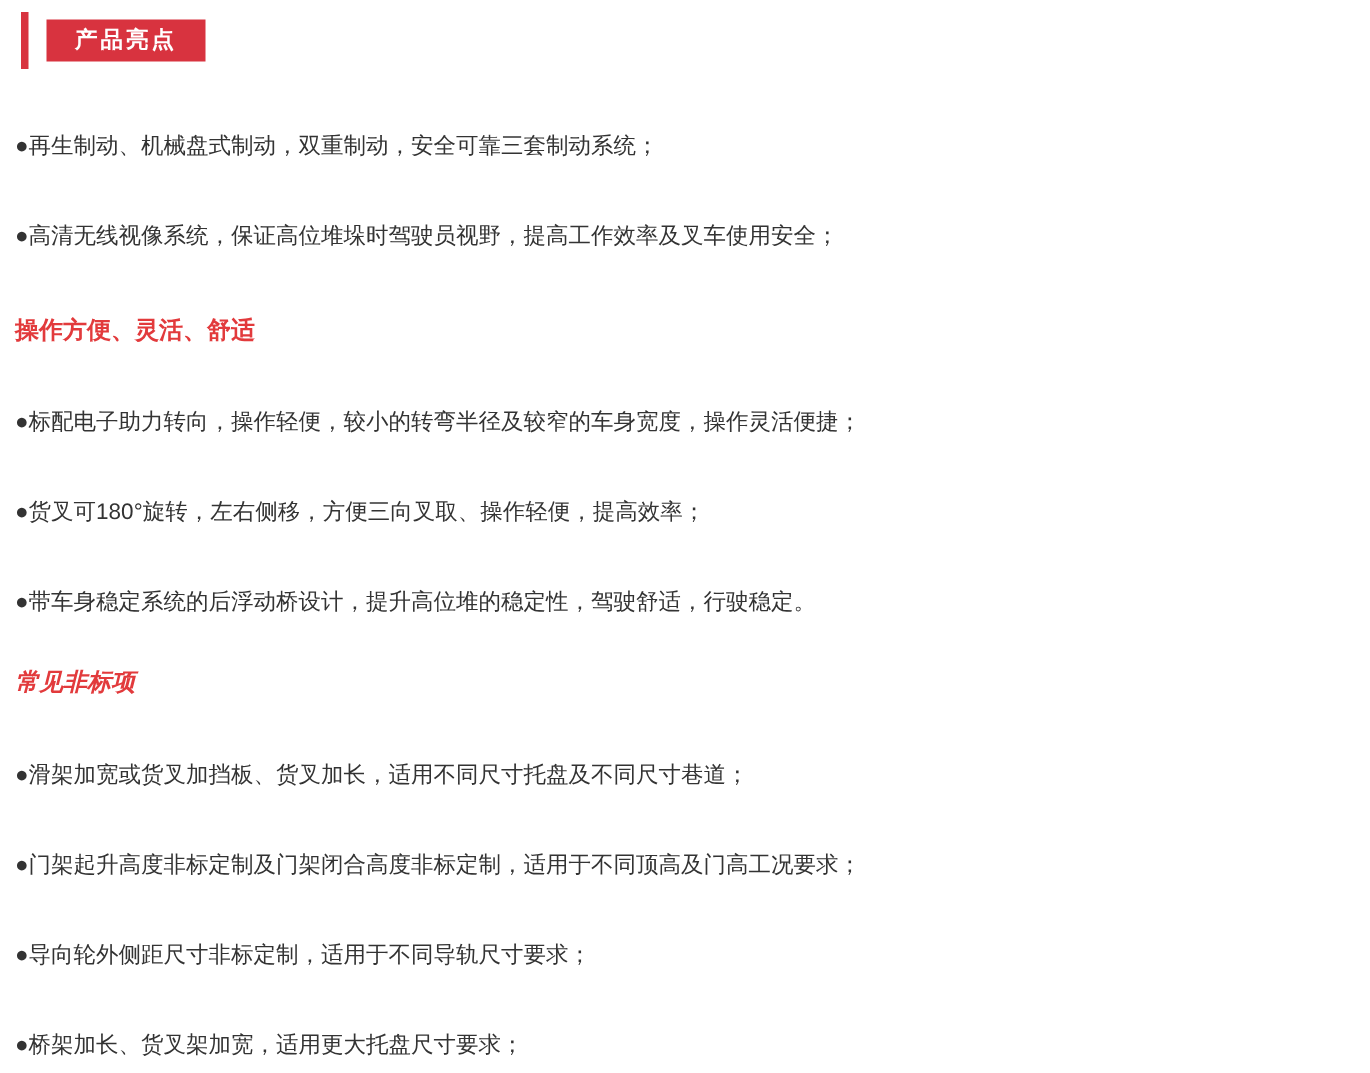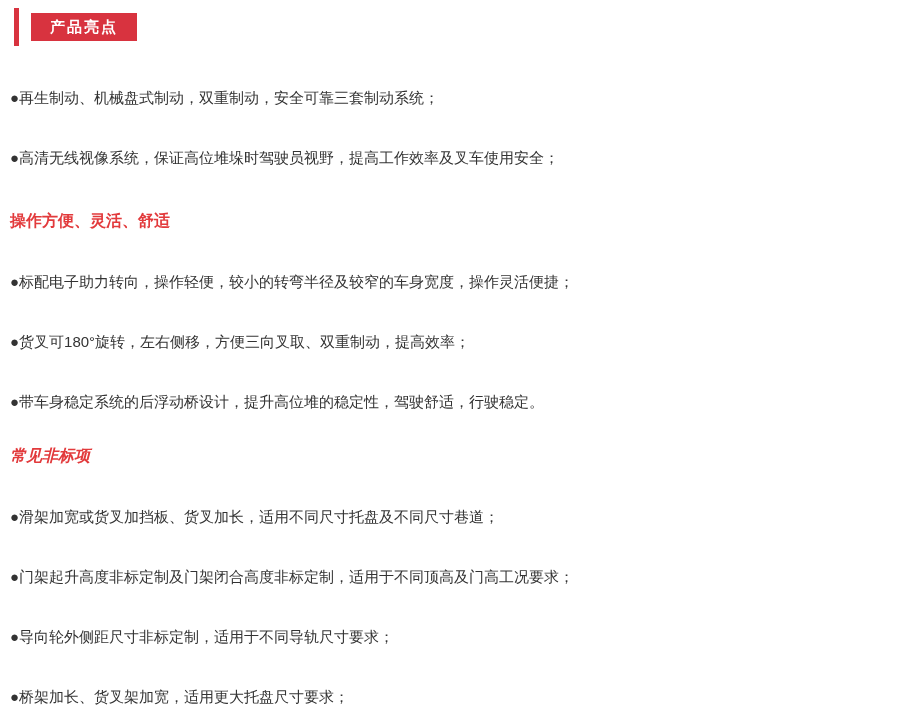--- a/index.html
+++ b/index.html
@@ -66,21 +66,21 @@
     <div class="badge">产品亮点</div>
   </div>
 
   <div class="content">
 
     <p class="bullet">●再生制动、机械盘式制动，双重制动，安全可靠三套制动系统；</p>
     <p class="bullet">●高清无线视像系统，保证高位堆垛时驾驶员视野，提高工作效率及叉车使用安全；</p>
 
     <h3 class="section-title second">操作方便、灵活、舒适</h3>
     <p class="bullet">●标配电子助力转向，操作轻便，较小的转弯半径及较窄的车身宽度，操作灵活便捷；</p>
-    <p class="bullet">●货叉可180°旋转，左右侧移，方便三向叉取、双重制动，提高效率；</p>
+    <p class="bullet">●货叉可180°旋转，左右侧移，方便三向叉取、操作轻便，提高效率；</p>
     <p class="bullet">●带车身稳定系统的后浮动桥设计，提升高位堆的稳定性，驾驶舒适，行驶稳定。</p>
 
     <h3 class="section-title third">常见非标项</h3>
     <p class="bullet">●滑架加宽或货叉加挡板、货叉加长，适用不同尺寸托盘及不同尺寸巷道；</p>
     <p class="bullet">●门架起升高度非标定制及门架闭合高度非标定制，适用于不同顶高及门高工况要求；</p>
     <p class="bullet">●导向轮外侧距尺寸非标定制，适用于不同导轨尺寸要求；</p>
     <p class="bullet">●桥架加长、货叉架加宽，适用更大托盘尺寸要求；</p>
     <p class="bullet">●增加挡货架，满足客户上牌需求；</p>
 
   </div>

